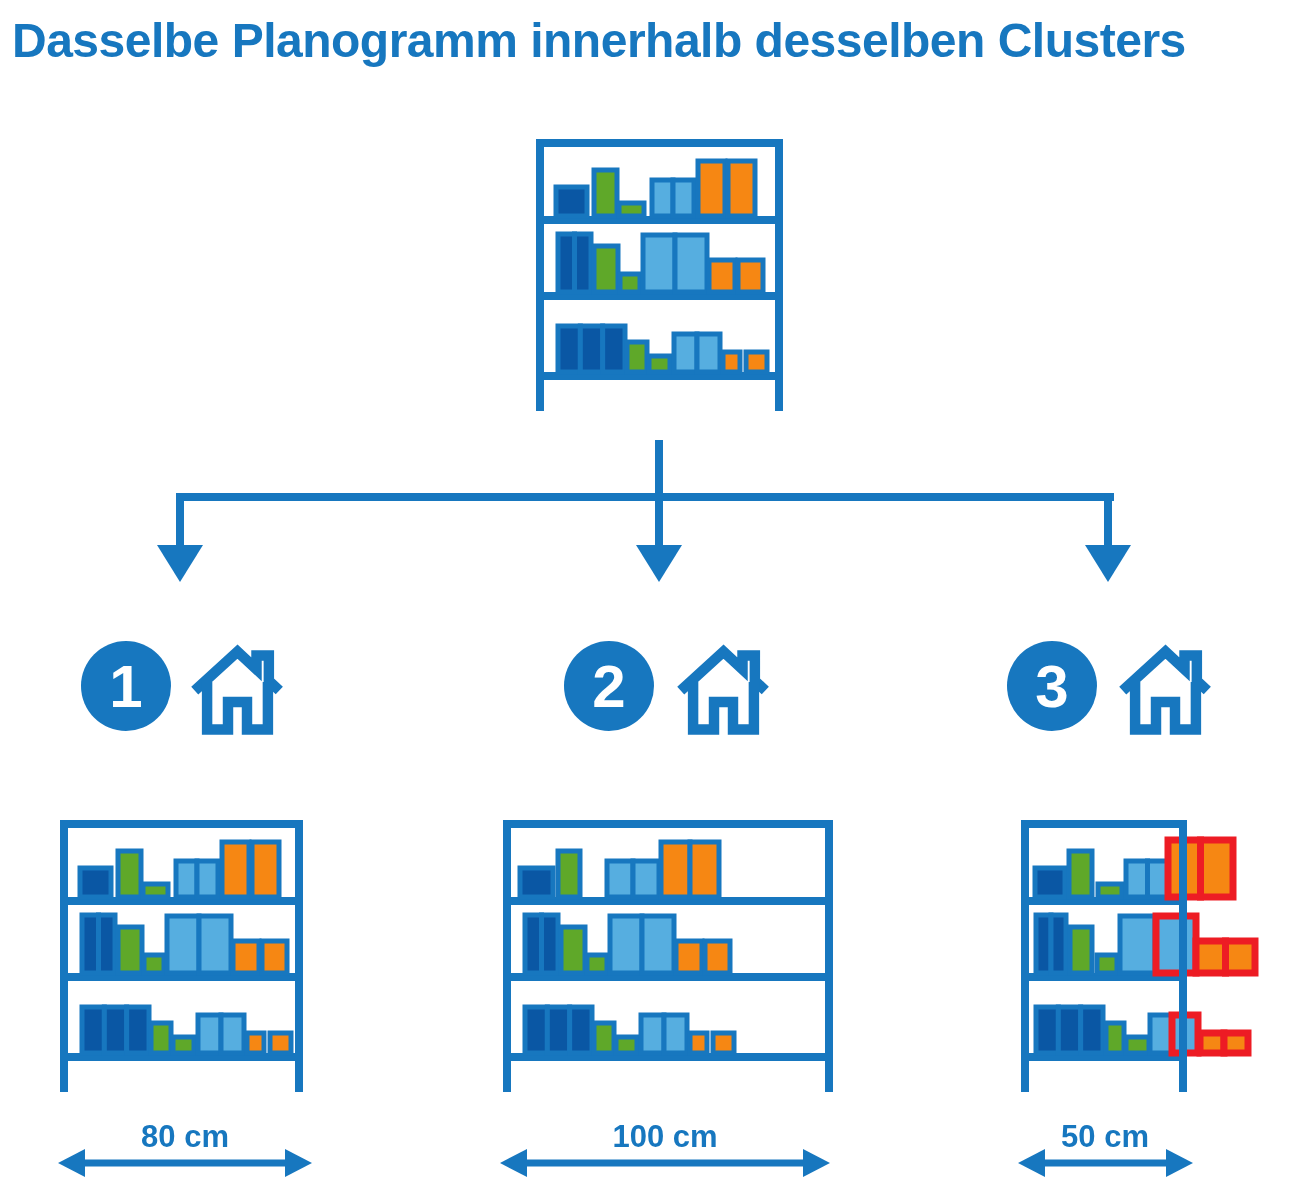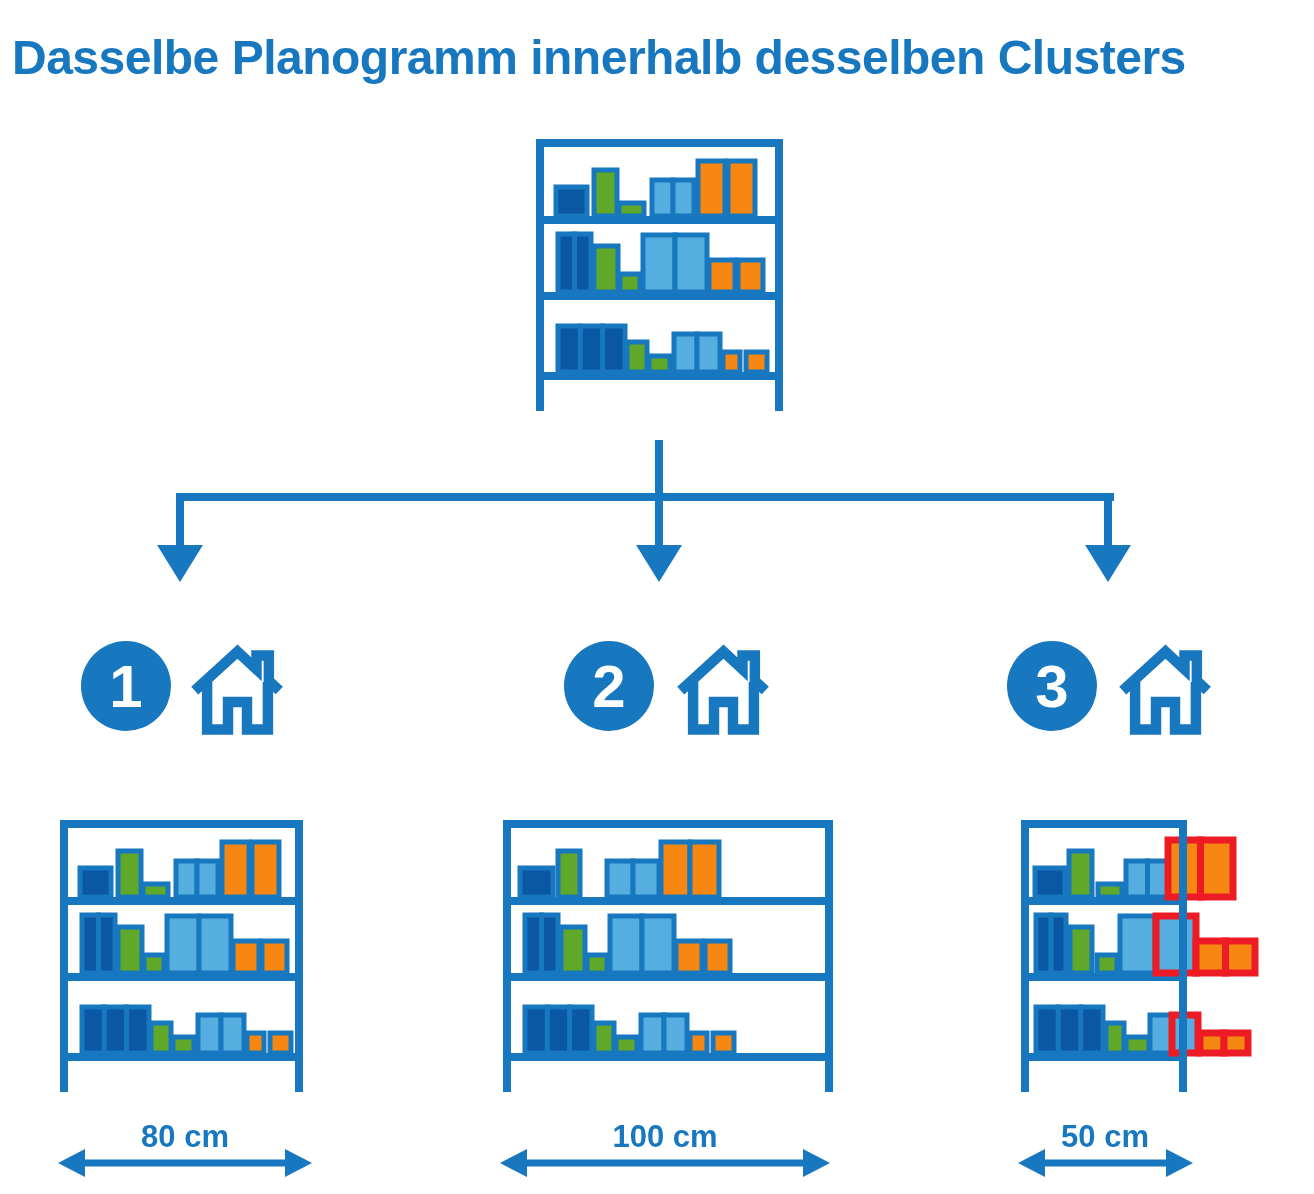--- a/index.html
+++ b/index.html
@@ -1,18 +1,18 @@
 <!DOCTYPE html>
 <html><head>
 <meta charset="utf-8">
 <style>
   html,body{margin:0;padding:0;background:#ffffff;}
   #stage{position:relative;width:1314px;height:1194px;background:#fff;overflow:hidden;
          font-family:"Liberation Sans",sans-serif;}
-  #title{position:absolute;left:12px;top:30px;width:1300px;margin:0;
+  #title{position:absolute;left:12px;top:13px;width:1300px;margin:0;
          font-size:48px;font-weight:bold;letter-spacing:-0.5px;white-space:nowrap;}
   #diagram{position:absolute;left:0;top:0;}
   svg text{font-family:"Liberation Sans",sans-serif;}
 </style>
 </head>
 <body>
 
 <div id="stage">
   <h1 id="title" style="color: rgb(23, 119, 191);">Dasselbe Planogramm innerhalb desselben Clusters</h1>
   <svg id="diagram" width="1314" height="1194" viewBox="0 0 1314 1194">

